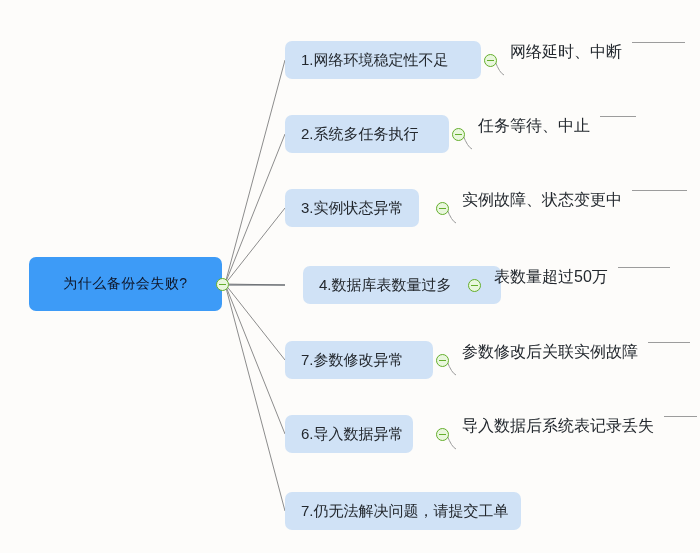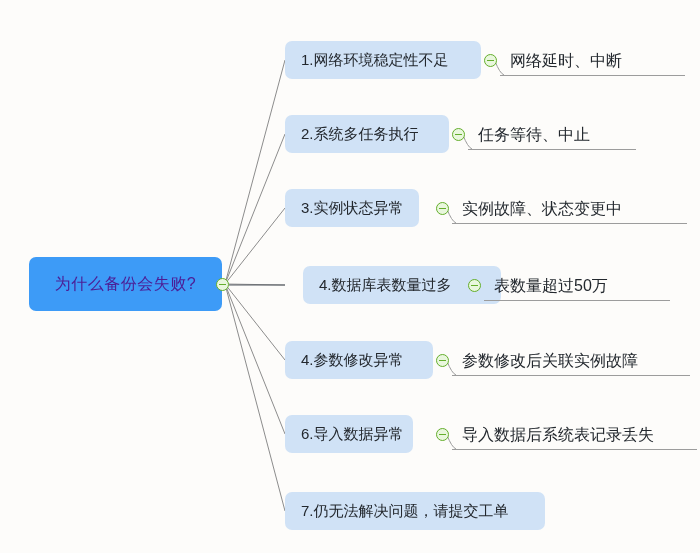--- a/index.html
+++ b/index.html
@@ -37,22 +37,22 @@
     height: 54px;
     background: #3d9bf7;
     border-radius: 7px;
     display: flex;
     align-items: center;
     justify-content: center;
     box-sizing: border-box;
     z-index: 5;
   }
   .root-label {
-    color: #4c1d95;
-    font-size: 16px;
+    color: #0f172a;
+    font-size: 14px;
     letter-spacing: 0.5px;
     white-space: nowrap;
     font-family: "Liberation Sans", "DejaVu Sans", sans-serif;
   }
   
   .branch-node {
     position: absolute;
     background: #d0e2f6;
     border-radius: 7px;
     display: flex;
@@ -66,24 +66,25 @@
     color: #23282e;
     font-size: 15px;
     white-space: nowrap;
     font-family: "Liberation Sans", "DejaVu Sans", sans-serif;
   }
   
   .leaf-node {
     position: absolute;
     z-index: 5;
     display: flex;
-    flex-direction: column;
+    flex-direction: row;
     justify-content: flex-end;
     box-sizing: border-box;
     height: 34px;
+    text-align: center;
   }
   .leaf-label {
     color: #23282e;
     font-size: 16px;
     white-space: nowrap;
     padding: 0 10px 3px 10px;
     font-family: "Liberation Sans", "DejaVu Sans", sans-serif;
   }
   .leaf-underline {
     height: 1px;
@@ -166,33 +167,33 @@
       </div>
       <div class="branch-node" style="left: 279px; top: 266px; width: 198px; margin-left: 24px;">
         <span class="branch-label">4.数据库表数量过多</span>
       </div>
       <div class="toggle" style="left: 468px; top: 279px;"></div>
       <div class="leaf-node" style="left: 484px; top: 267px; width: 186px;">
         <span class="leaf-label">表数量超过50万</span>
         <div class="leaf-underline"></div>
       </div>
       <div class="branch-node" style="left: 285px; top: 341px; width: 148px;">
-        <span class="branch-label">4.参数修改异常</span>
+        <span class="branch-label">7.参数修改异常</span>
       </div>
       <div class="toggle" style="left: 436px; top: 354px;"></div>
       <div class="leaf-node" style="left: 452px; top: 342px; width: 238px;">
         <span class="leaf-label">参数修改后关联实例故障</span>
         <div class="leaf-underline"></div>
       </div>
       <div class="branch-node" style="left: 285px; top: 415px; width: 128px;">
         <span class="branch-label">6.导入数据异常</span>
       </div>
       <div class="toggle" style="left: 436px; top: 428px;"></div>
       <div class="leaf-node" style="left: 452px; top: 416px; width: 245px;">
         <span class="leaf-label">导入数据后系统表记录丢失</span>
         <div class="leaf-underline"></div>
       </div>
-      <div class="branch-node" style="left: 285px; top: 492px; width: 260px;">
+      <div class="branch-node" style="left: 285px; top: 492px; width: 236px;">
         <span class="branch-label">7.仍无法解决问题，请提交工单</span>
       </div>
     </div>
 
 </div>
 
 </body></html>

